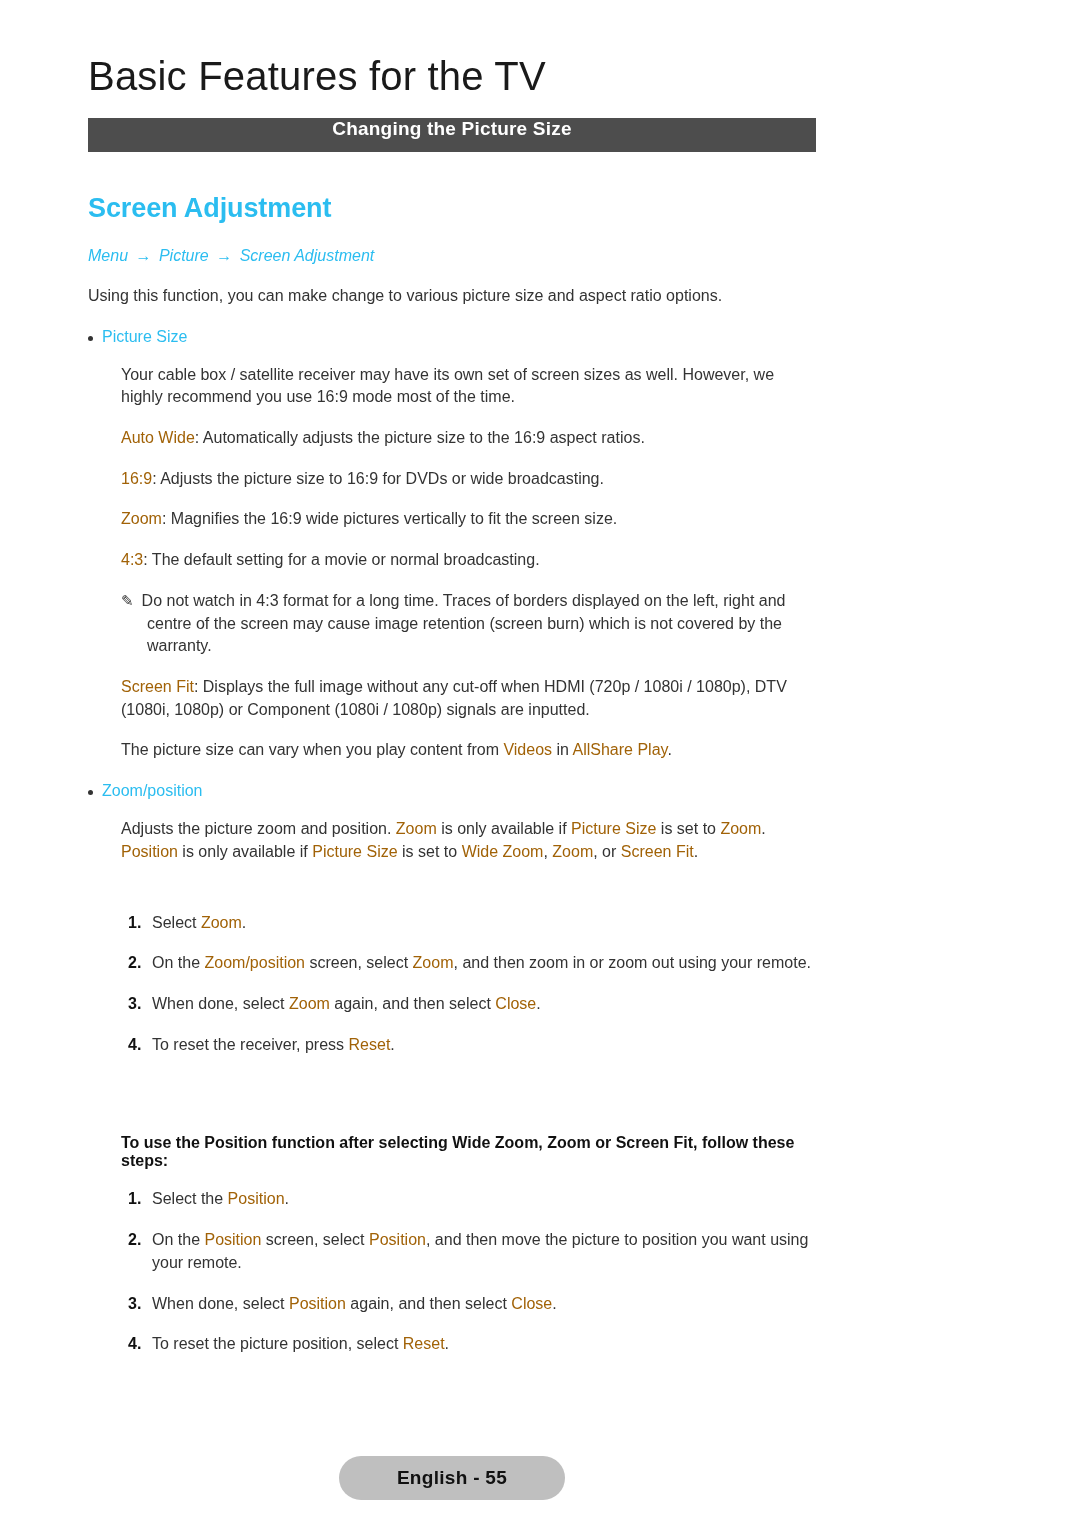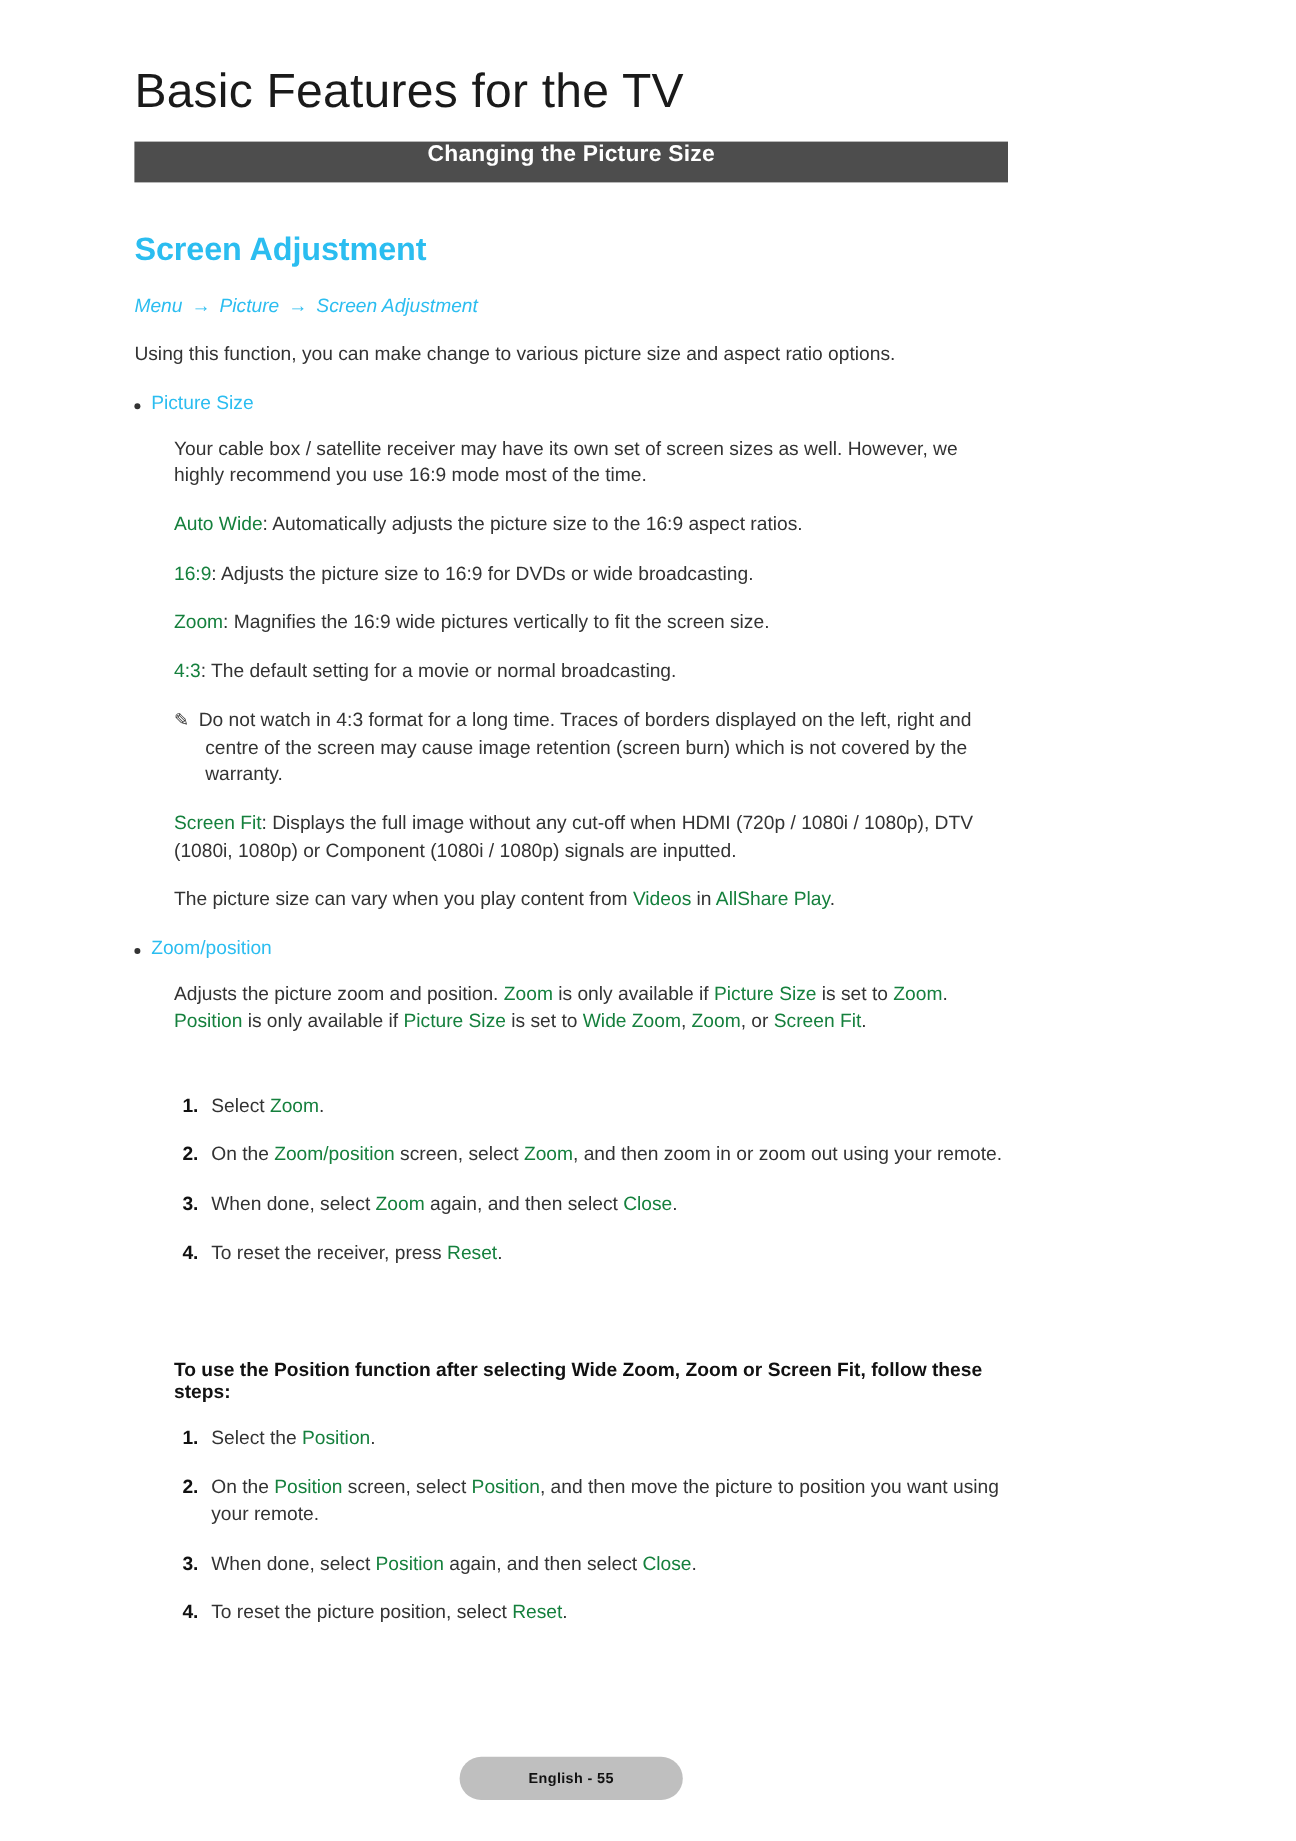--- a/index.html
+++ b/index.html
@@ -14,21 +14,20 @@
     color: #333333;
     position: relative;
     overflow: hidden;
   }
   .page {
     position: relative;
     width: 904px;
     height: 1534px;
     box-sizing: border-box;
     padding: 0 88px;
-    margin-left: 24px;
   }
   .chapter-title {
     font-size: 40px;
     font-weight: 200;
     color: #1a1a1a;
     letter-spacing: 0.2px;
     line-height: 1.0;
     padding-top: 56px;
     margin: 0;
   }
@@ -64,21 +63,21 @@
     color: #2bbdf0;
     padding: 0 3px;
   }
   p.body {
     font-size: 16px;
     line-height: 1.42;
     color: #333333;
     margin: 0;
     padding-top: 18px;
   }
-  .cy { color: #15803d; }
+  .cy { color: #a16207; }
   .bullet-item {
     padding-top: 20px;
     padding-left: 14px;
     position: relative;
     font-size: 16px;
     color: #2bbdf0;
   }
   .bullet-item .dot {
     position: absolute;
     left: 0;
@@ -141,21 +140,21 @@
     position: absolute;
     left: 0;
     right: 0;
     bottom: 34px;
     display: flex;
     justify-content: center;
   }
   .footer-pill {
     background: #bfbfbf;
     color: #111111;
-    font-size: 12px;
+    font-size: 19px;
     font-weight: bold;
     padding: 11px 58px;
     border-radius: 22px;
     letter-spacing: 0.3px;
   }
 </style>
 </head>
 <body>
 
 <div class="page">

